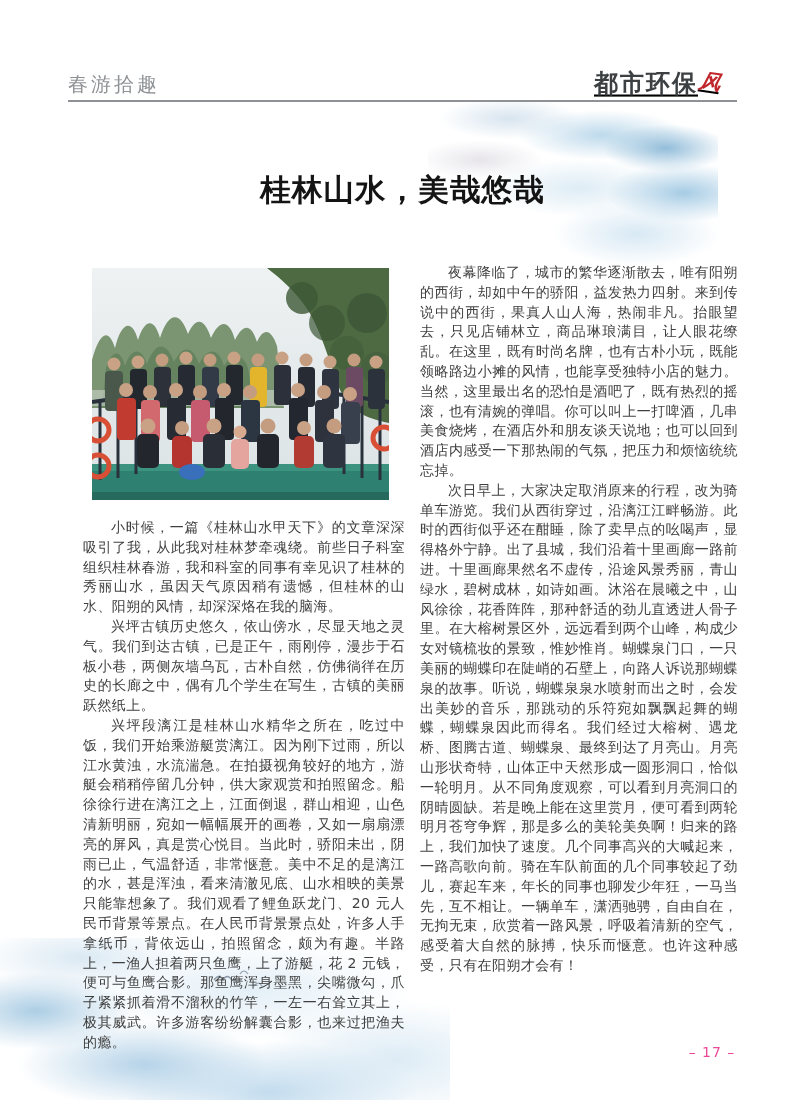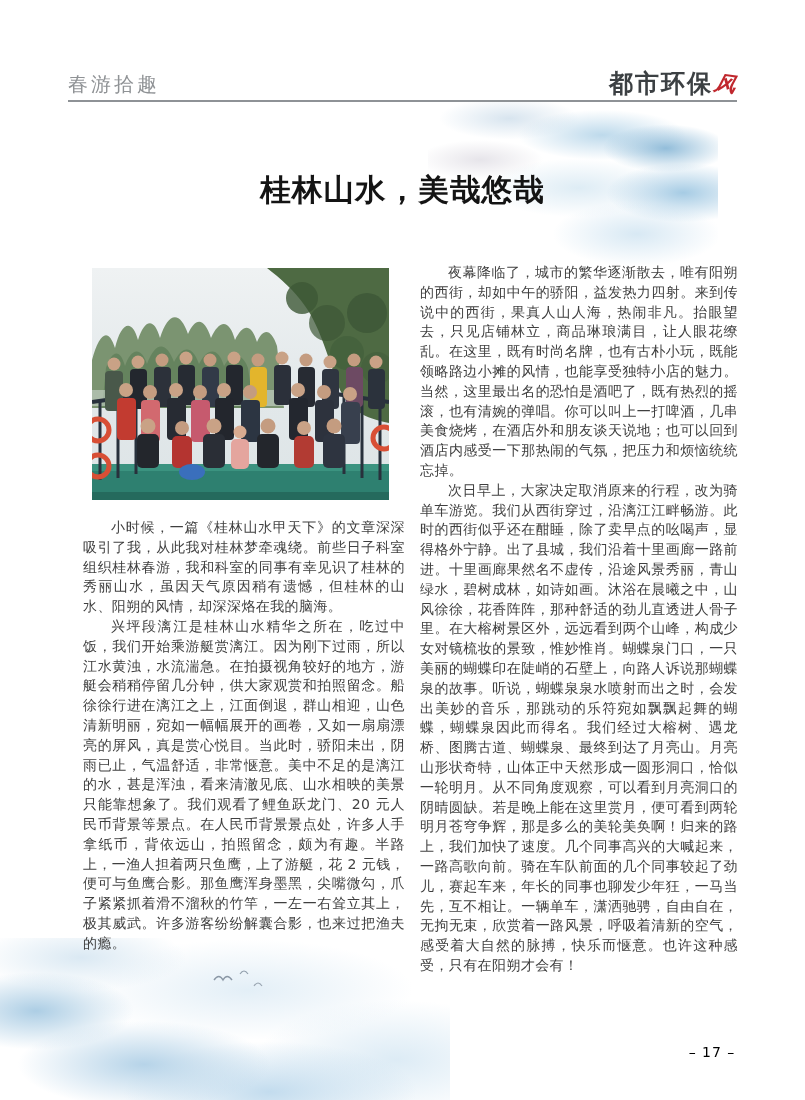--- a/index.html
+++ b/index.html
@@ -9,21 +9,21 @@
     background:#ffffff;
     overflow:hidden;
     font-family:"DejaVu Sans","Liberation Sans",sans-serif;
   }
   
   .header{position:absolute;left:68px;top:70px;width:669px;height:30px;z-index:3;}
   .header-left{
     position:absolute;left:0;bottom:2px;
     font-size:20px;color:#8f9295;letter-spacing:3px;
   }
-  .header-right{position:absolute;right:1px;bottom:0;display:flex;align-items:center;}
+  .header-right{position:absolute;right:16px;bottom:0;display:flex;align-items:flex-start;text-decoration:underline;}
   .magazine-title{
     font-size:24px;font-weight:bold;color:#3c4043;letter-spacing:2px;
     transform:scaleY(1.05);
   }
   .logo-mark{
     font-size:21px;font-weight:bold;color:#c0272d;
     margin-left:2px;transform:rotate(8deg) skewX(-6deg);
     font-style:italic;
   }
   .header-rule{
@@ -75,21 +75,21 @@
   }
   .column-left{left:83px;top:262px;width:322px;}
   .column-right{left:420px;top:263px;width:318px;}
   .photo-wrap{
     width:297px;height:232px;margin:6px 0 18px 9px;
     overflow:hidden;
   }
   
   .page-number{
     position:absolute;left:652px;top:1044px;width:120px;z-index:3;
-    text-align:center;font-size:14px;color:#000000;letter-spacing:1px;
+    text-align:center;font-size:14px;color:#ec4899;letter-spacing:1px;
   }
 </style>
 </head>
 <body>
 
 <div class="page">
 
   <div class="cloud cloud-top-right"></div>
   <div class="cloud cloud-bottom-left">
     <svg class="birds" width="60" height="30" viewBox="0 0 60 30">
@@ -269,20 +269,21 @@
             </g>
           <g>
               <circle cx="242" cy="158" r="7.5" fill="#c49c80"></circle>
               <rect x="231" y="166" width="22" height="34" rx="5" fill="#2e3440"></rect>
             </g>
           <ellipse cx="100" cy="204" rx="13" ry="8" fill="#3a6fbc"></ellipse>
         </g>
       </svg>
     </div>
     <p>小时候，一篇《桂林山水甲天下》的文章深深吸引了我，从此我对桂林梦牵魂绕。前些日子科室组织桂林春游，我和科室的同事有幸见识了桂林的秀丽山水，虽因天气原因稍有遗憾，但桂林的山水、阳朔的风情，却深深烙在我的脑海。</p>
+    <p>兴坪古镇历史悠久，依山傍水，尽显天地之灵气。我们到达古镇，已是正午，雨刚停，漫步于石板小巷，两侧灰墙乌瓦，古朴自然，仿佛徜徉在历史的长廊之中，偶有几个学生在写生，古镇的美丽跃然纸上。</p>
     <p>兴坪段漓江是桂林山水精华之所在，吃过中饭，我们开始乘游艇赏漓江。因为刚下过雨，所以江水黄浊，水流湍急。在拍摄视角较好的地方，游艇会稍稍停留几分钟，供大家观赏和拍照留念。船徐徐行进在漓江之上，江面倒退，群山相迎，山色清新明丽，宛如一幅幅展开的画卷，又如一扇扇漂亮的屏风，真是赏心悦目。当此时，骄阳未出，阴雨已止，气温舒适，非常惬意。美中不足的是漓江的水，甚是浑浊，看来清澈见底、山水相映的美景只能靠想象了。我们观看了鲤鱼跃龙门、20 元人民币背景等景点。在人民币背景景点处，许多人手拿纸币，背依远山，拍照留念，颇为有趣。半路上，一渔人担着两只鱼鹰，上了游艇，花 2 元钱，便可与鱼鹰合影。那鱼鹰浑身墨黑，尖嘴微勾，爪子紧紧抓着滑不溜秋的竹竿，一左一右耸立其上，极其威武。许多游客纷纷解囊合影，也来过把渔夫的瘾。</p>
   </div>
 
   <div class="column column-right">
     <p>夜幕降临了，城市的繁华逐渐散去，唯有阳朔的西街，却如中午的骄阳，益发热力四射。来到传说中的西街，果真人山人海，热闹非凡。抬眼望去，只见店铺林立，商品琳琅满目，让人眼花缭乱。在这里，既有时尚名牌，也有古朴小玩，既能领略路边小摊的风情，也能享受独特小店的魅力。当然，这里最出名的恐怕是酒吧了，既有热烈的摇滚，也有清婉的弹唱。你可以叫上一打啤酒，几串美食烧烤，在酒店外和朋友谈天说地；也可以回到酒店内感受一下那热闹的气氛，把压力和烦恼统统忘掉。</p>
     <p>次日早上，大家决定取消原来的行程，改为骑单车游览。我们从西街穿过，沿漓江江畔畅游。此时的西街似乎还在酣睡，除了卖早点的吆喝声，显得格外宁静。出了县城，我们沿着十里画廊一路前进。十里画廊果然名不虚传，沿途风景秀丽，青山绿水，碧树成林，如诗如画。沐浴在晨曦之中，山风徐徐，花香阵阵，那种舒适的劲儿直透进人骨子里。在大榕树景区外，远远看到两个山峰，构成少女对镜梳妆的景致，惟妙惟肖。蝴蝶泉门口，一只美丽的蝴蝶印在陡峭的石壁上，向路人诉说那蝴蝶泉的故事。听说，蝴蝶泉泉水喷射而出之时，会发出美妙的音乐，那跳动的乐符宛如飘飘起舞的蝴蝶，蝴蝶泉因此而得名。我们经过大榕树、遇龙桥、图腾古道、蝴蝶泉、最终到达了月亮山。月亮山形状奇特，山体正中天然形成一圆形洞口，恰似一轮明月。从不同角度观察，可以看到月亮洞口的阴晴圆缺。若是晚上能在这里赏月，便可看到两轮明月苍穹争辉，那是多么的美轮美奂啊！归来的路上，我们加快了速度。几个同事高兴的大喊起来，一路高歌向前。骑在车队前面的几个同事较起了劲儿，赛起车来，年长的同事也聊发少年狂，一马当先，互不相让。一辆单车，潇洒驰骋，自由自在，无拘无束，欣赏着一路风景，呼吸着清新的空气，感受着大自然的脉搏，快乐而惬意。也许这种感受，只有在阳朔才会有！</p>
   </div>
 
   <div class="page-number">– 17 –</div>
 

